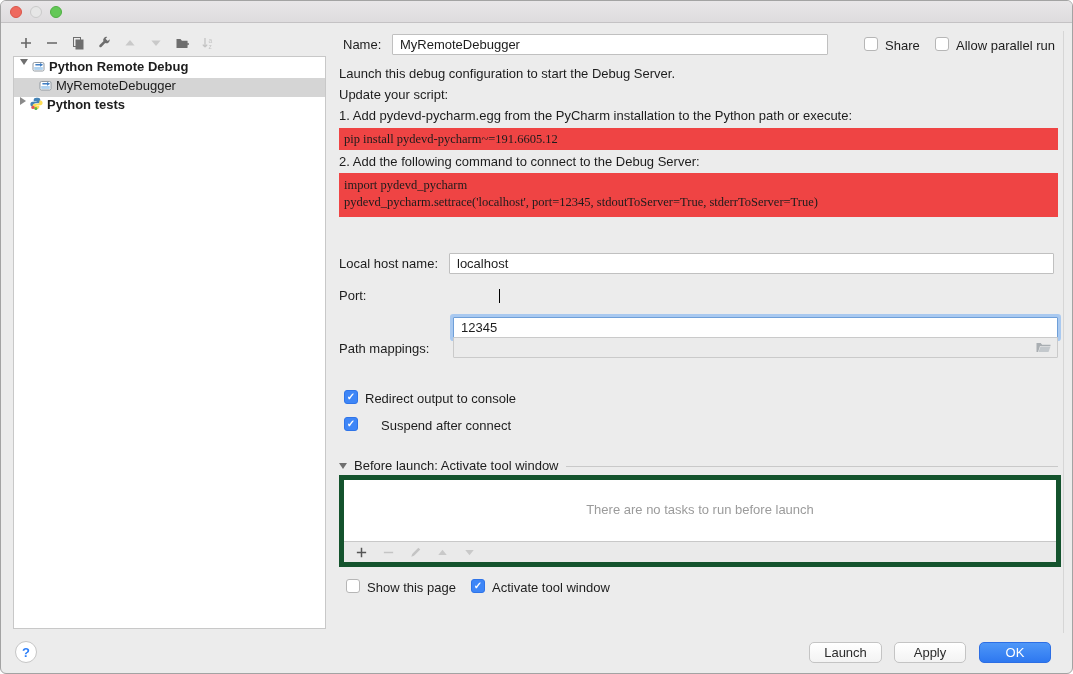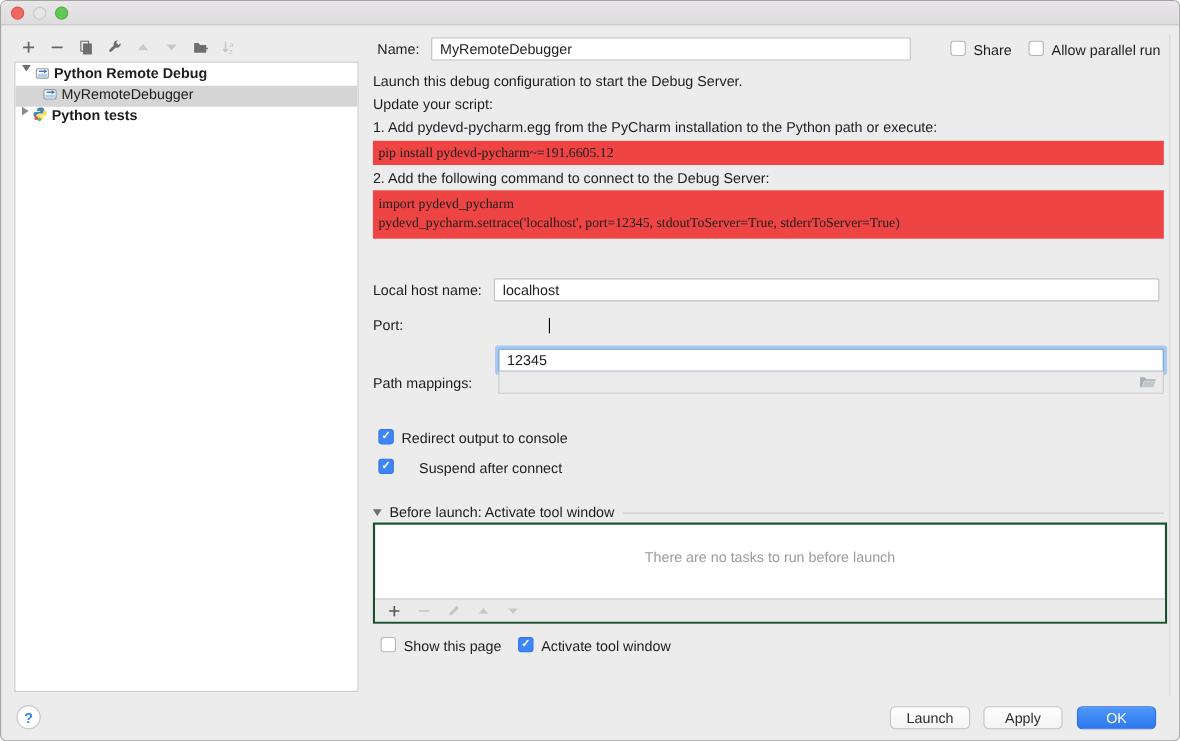--- a/index.html
+++ b/index.html
@@ -45,21 +45,21 @@
              color:#1c1c1c; white-space:pre; line-height:17px; }
 
   .cb { width:14px; height:14px; border-radius:3px; background:#fff; border:1px solid #b6b6b6;
         display:inline-flex; align-items:center; justify-content:center; }
   .cb.checked { background:#3e86f7; border-color:#2f74e8; }
   .cb.checked::after { content:"✓"; color:#fff; font-size:10px; font-weight:700; line-height:1; }
 
   .sec-header { position:absolute; display:flex; align-items:center; gap:7px; }
   .sec-line { flex:1; height:1px; background:#c9c9c9; }
 
-  .listbox { position:absolute; border:2px solid #14532d; background:#fff; }
+  .listbox { position:absolute; border:5px solid #14532d; background:#fff; }
   .listbox .empty { position:absolute; left:0; right:0; top:22px; text-align:center; color:#9b9b9b; }
   .list-toolbar { position:absolute; left:0; right:0; bottom:0; height:21px; background:#eaeaea;
                   border-top:1px solid #c8c8c8; display:flex; align-items:center; padding-left:6px; gap:5px; }
 
   .btn { position:absolute; height:21px; border:1px solid #c4c4c4; border-radius:5px;
          background:linear-gradient(#ffffff,#f3f3f3); font-size:13px; color:#2b2b2b;
          display:flex; align-items:center; justify-content:center; }
   .btn.primary { background:linear-gradient(#4e97f8,#2e78f0); border-color:#2c6ee4; color:#fff; }
 
   .help-btn { position:absolute; left:14px; top:640px; width:22px; height:22px; border-radius:50%;

